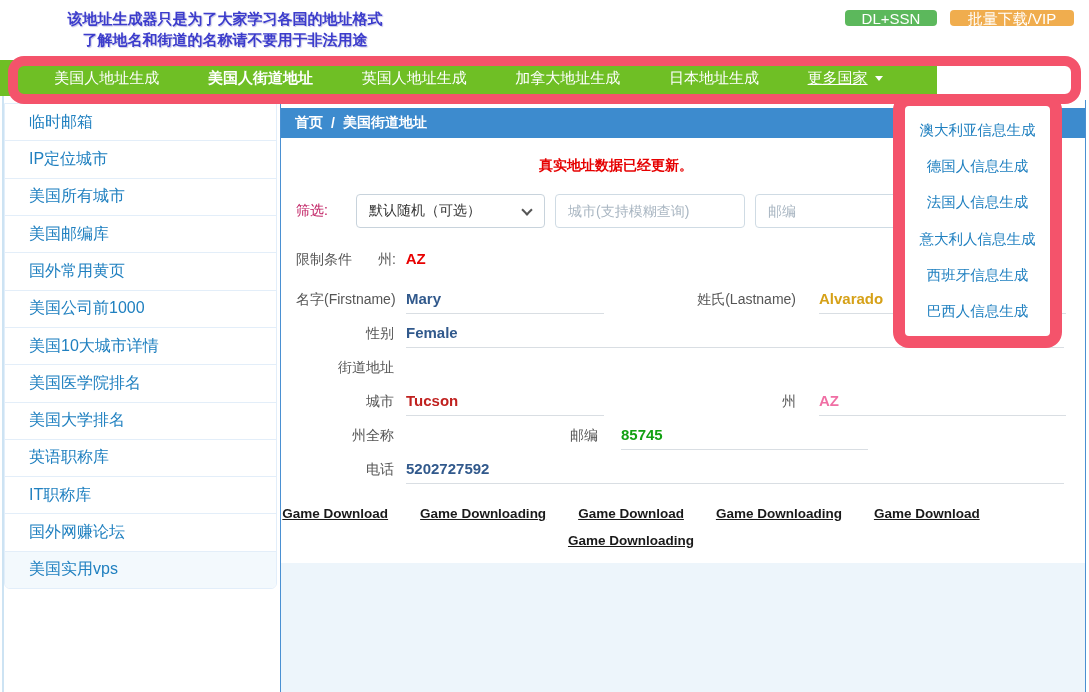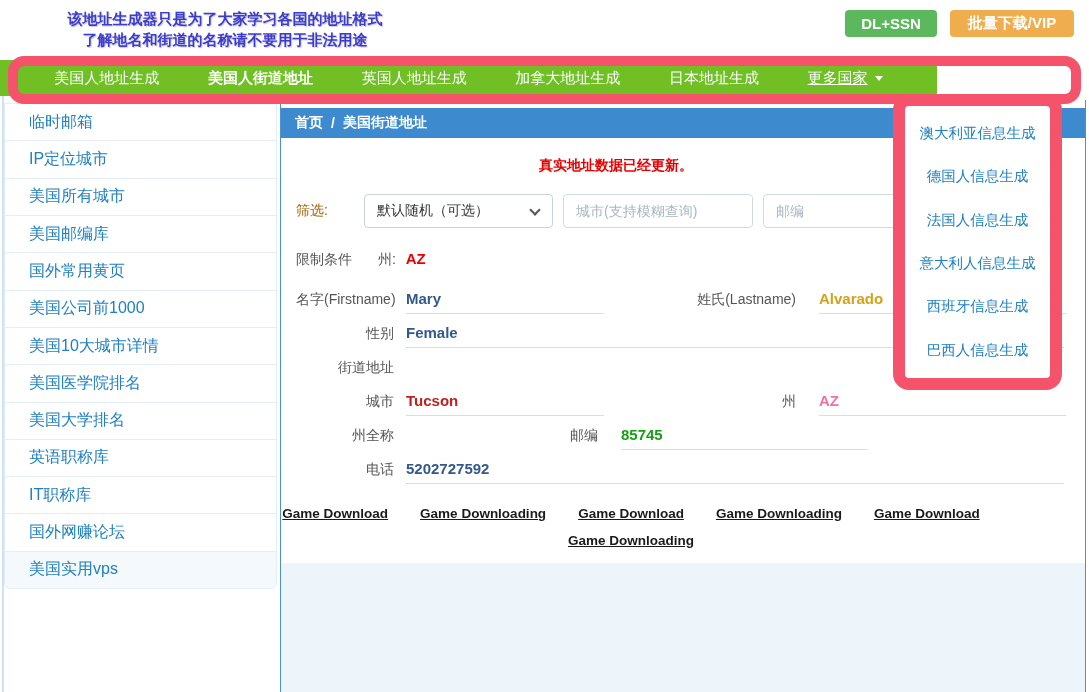--- a/index.html
+++ b/index.html
@@ -26,22 +26,22 @@
   .page-left-line{position:absolute;left:2px;top:0;width:2px;height:692px;background:#cde3f3;}
 
   
   .top-header{position:absolute;left:0;top:0;width:1089px;height:60px;background:#fff;}
   .site-notice{
     position:absolute;left:30px;top:8px;width:390px;text-align:center;
     color:var(--header-text-blue);font-weight:bold;font-size:15px;line-height:21px;
     text-shadow:1px 1px 1px #c9c9e6;
   }
   .hdr-btn{
-    position:absolute;top:10px;height:27px;border:none;border-radius:4px;
-    color:#fff;font-size:15px;cursor:pointer;font-family:inherit;font-weight:bold;
+    position:absolute;top:10px;height:16px;border:none;border-radius:4px;
+    color:#fff;font-size:15px;cursor:pointer;font-family:inherit;
   }
   .btn-dlssn{left:845px;width:92px;background:var(--button-green);}
   .btn-vip{left:950px;width:124px;background:var(--button-orange);}
 
   
   .navbar{
     position:absolute;left:0;top:60px;width:937px;height:36px;
     background:var(--nav-green);display:flex;align-items:center;
     justify-content:space-around;padding:0 30px;
   }
@@ -81,23 +81,23 @@
     position:absolute;left:0;top:8px;right:0;height:30px;background:var(--breadcrumb-blue);
     display:flex;align-items:center;padding-left:14px;gap:8px;
     color:#fff;font-size:14px;font-weight:bold;
   }
   .breadcrumb-bar a{color:#fff;text-decoration:none;cursor:pointer;}
   .update-notice{
     position:absolute;top:57px;left:0;width:670px;text-align:center;
     color:var(--notice-red);font-weight:bold;font-size:14px;
   }
   .filter-row{position:absolute;top:94px;left:15px;display:flex;align-items:center;height:34px;}
-  .filter-label{color:#a16207;font-size:14px;width:40px;}
+  .filter-label{color:#be185d;font-size:14px;width:40px;}
   .fake-select{
-    position:relative;margin-left:28px;width:189px;height:34px;border:1px solid #c8d3dc;border-radius:4px;
+    position:relative;margin-left:20px;width:189px;height:34px;border:1px solid #c8d3dc;border-radius:4px;
     display:flex;align-items:center;padding-left:12px;font-size:14px;color:#333;cursor:pointer;background:#fff;
   }
   .chevron-down{
     position:absolute;right:13px;top:11px;width:8px;height:8px;
     border-right:2px solid #555;border-bottom:2px solid #555;transform:rotate(45deg);
   }
   .filter-input{
     margin-left:10px;width:190px;height:34px;border:1px solid #cfdbe4;border-radius:4px;
     padding-left:12px;font-size:14px;color:#333;font-family:inherit;background:#fff;
   }
@@ -120,21 +120,21 @@
   .c-red{color:var(--value-red);} .c-pink{color:var(--value-pink);} .c-green{color:var(--value-green);}
 
   .links-row1{position:absolute;top:406px;left:20px;width:660px;display:flex;justify-content:center;gap:32px;}
   .links-row2{position:absolute;top:433px;left:20px;width:660px;display:flex;justify-content:center;}
   .game-link{color:#1a1a1a;font-size:13.5px;font-weight:600;text-decoration:underline;white-space:nowrap;cursor:pointer;}
 
   .content-filler{position:absolute;left:0;right:0;top:463px;bottom:0;background:#edf5fb;}
 
   
   .dropdown-annotation{
-    position:absolute;left:893px;top:94px;width:169px;height:296px;
+    position:absolute;left:893px;top:94px;width:169px;height:254px;
     border:12px solid var(--annotation-pink);border-radius:16px;background:#fff;z-index:6;
     display:flex;flex-direction:column;justify-content:space-around;align-items:center;
     padding:6px 0;
   }
   .dd-item{color:var(--link-blue);font-size:14.5px;text-decoration:none;white-space:nowrap;cursor:pointer;}
 </style>
 </head>
 <body>
 
 <div class="page">

